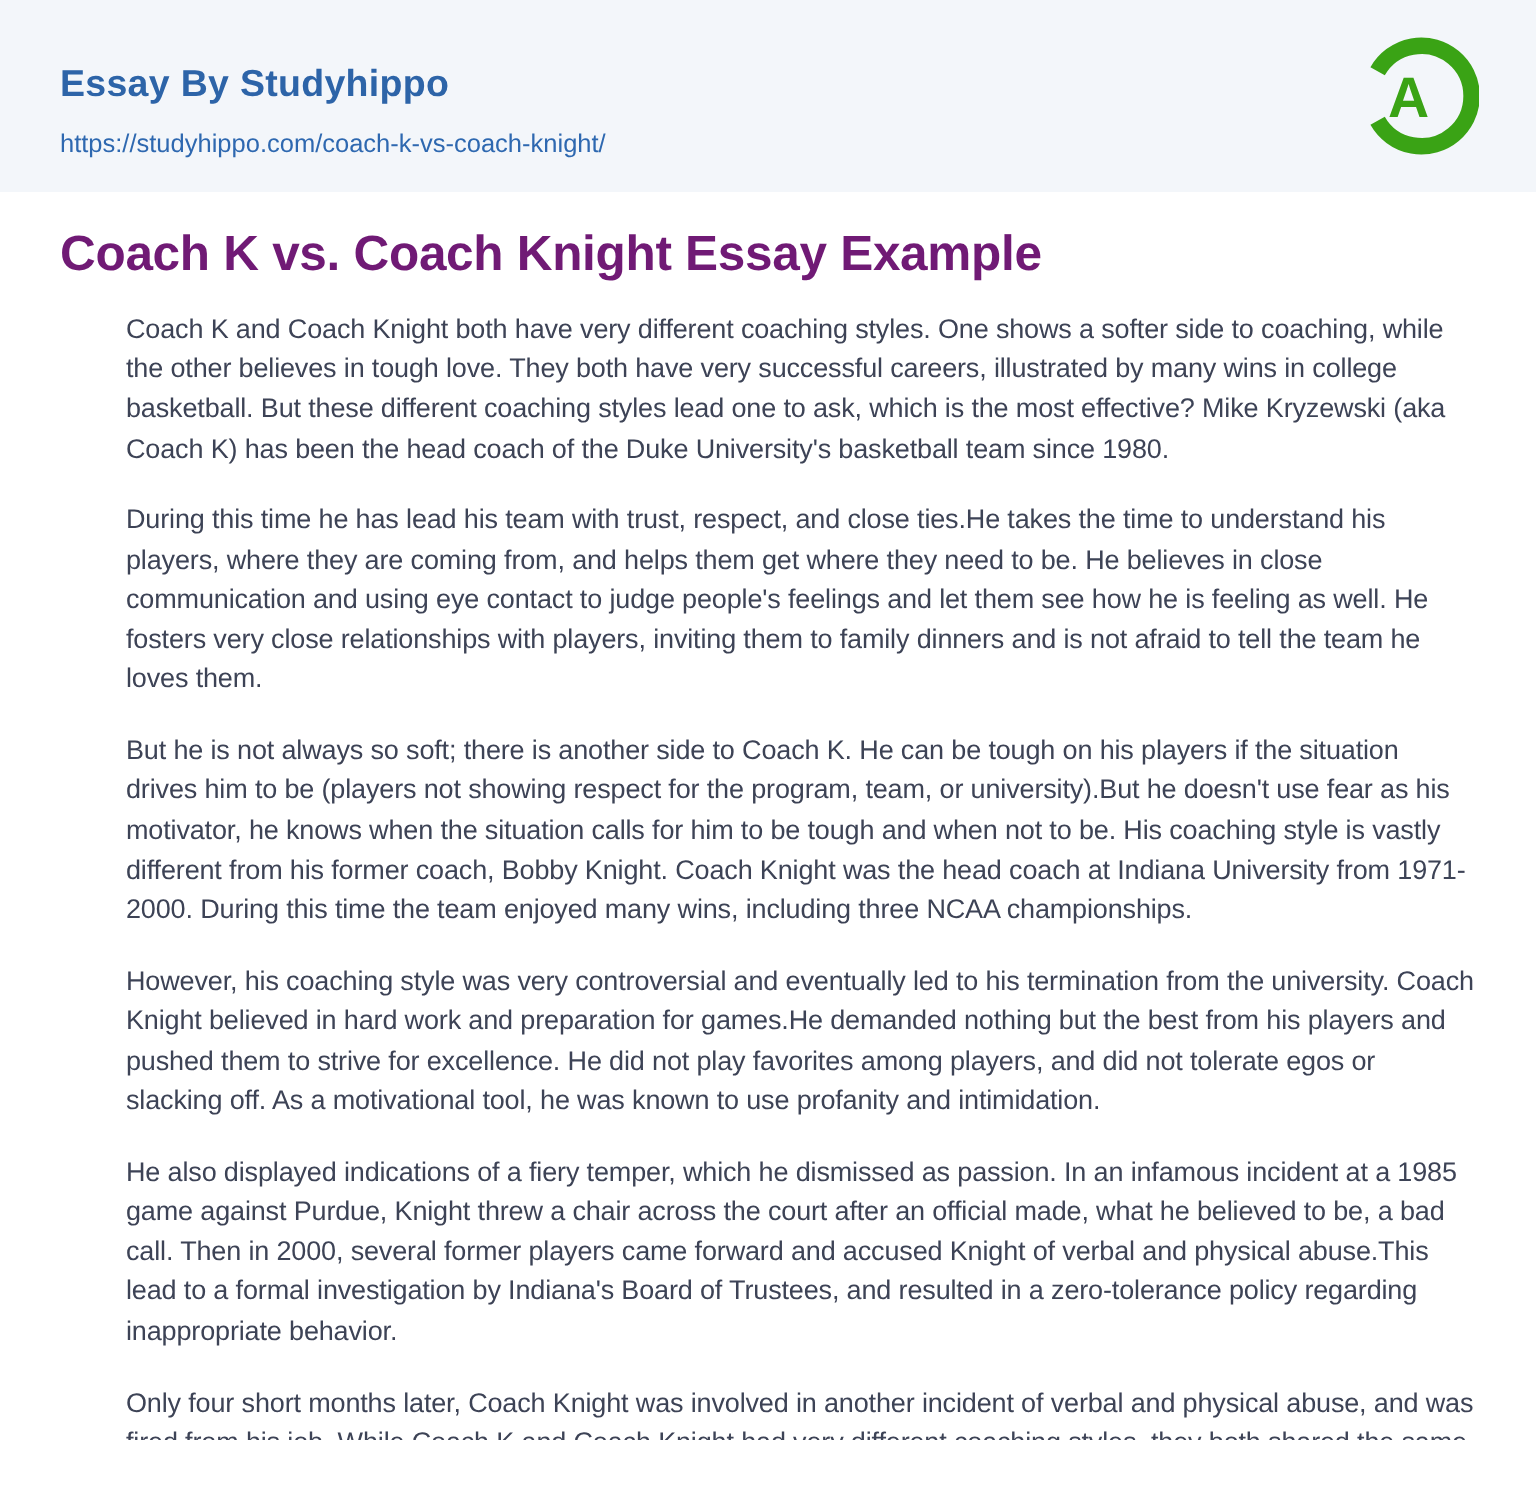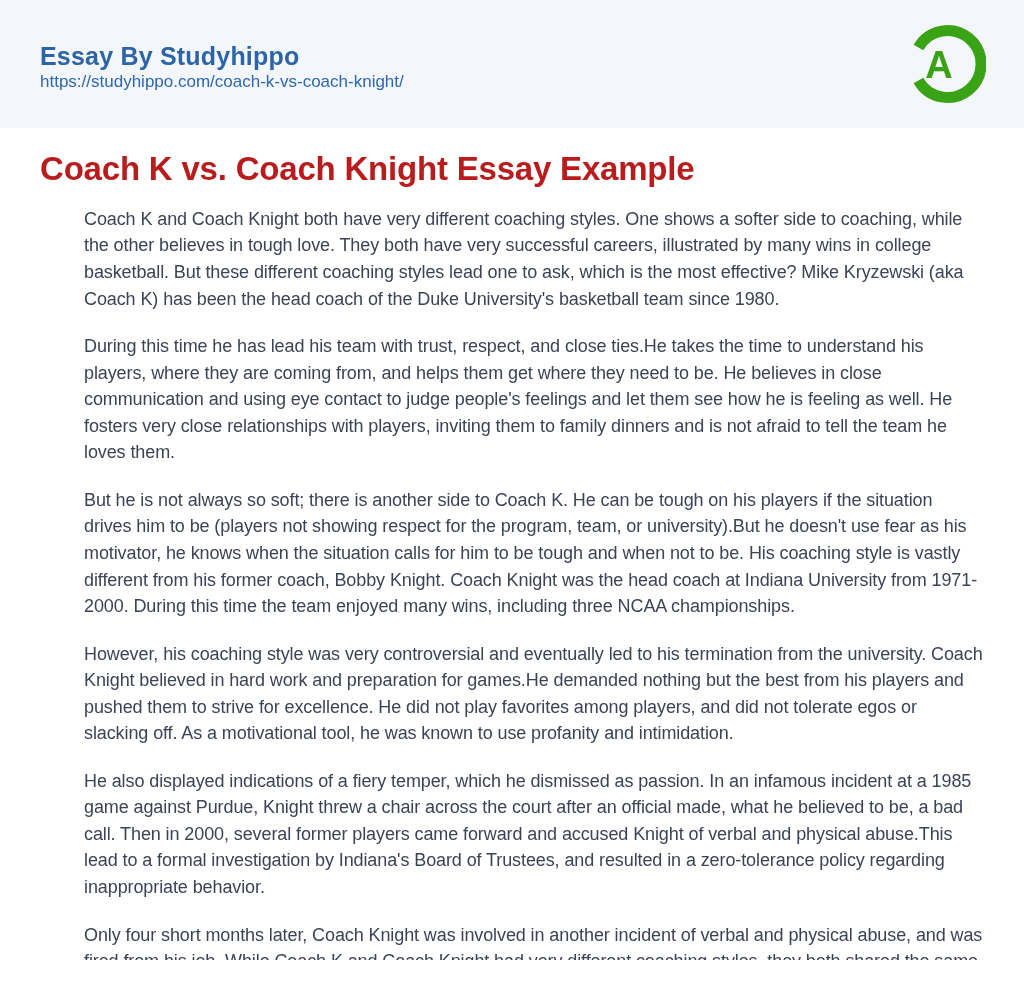--- a/index.html
+++ b/index.html
@@ -28,40 +28,40 @@
     left: 40px;
     top: 42px;
     font-size: 25px;
     font-weight: 700;
     color: #2d64a8;
     letter-spacing: 0.2px;
   }
   .source-url {
     position: absolute;
     left: 40px;
-    top: 72px;
+    top: 86px;
     font-size: 17px;
     font-weight: 400;
     color: #2e68b0;
     text-decoration: none;
   }
   .logo-wrap {
     position: absolute;
     right: 38px;
     top: 18px;
     width: 80px;
     height: 92px;
   }
   .content {
     padding: 22px 40px 0 40px;
   }
   .essay-title {
     font-size: 33px;
     font-weight: 800;
-    color: #b91c1c;
+    color: #701a75;
     letter-spacing: -0.2px;
     margin-bottom: 18px;
     line-height: 1.15;
   }
   .essay-paragraph {
     font-size: 18px;
     line-height: 1.475;
     color: #3d4356;
     margin-bottom: 21px;
     letter-spacing: -0.1px;

